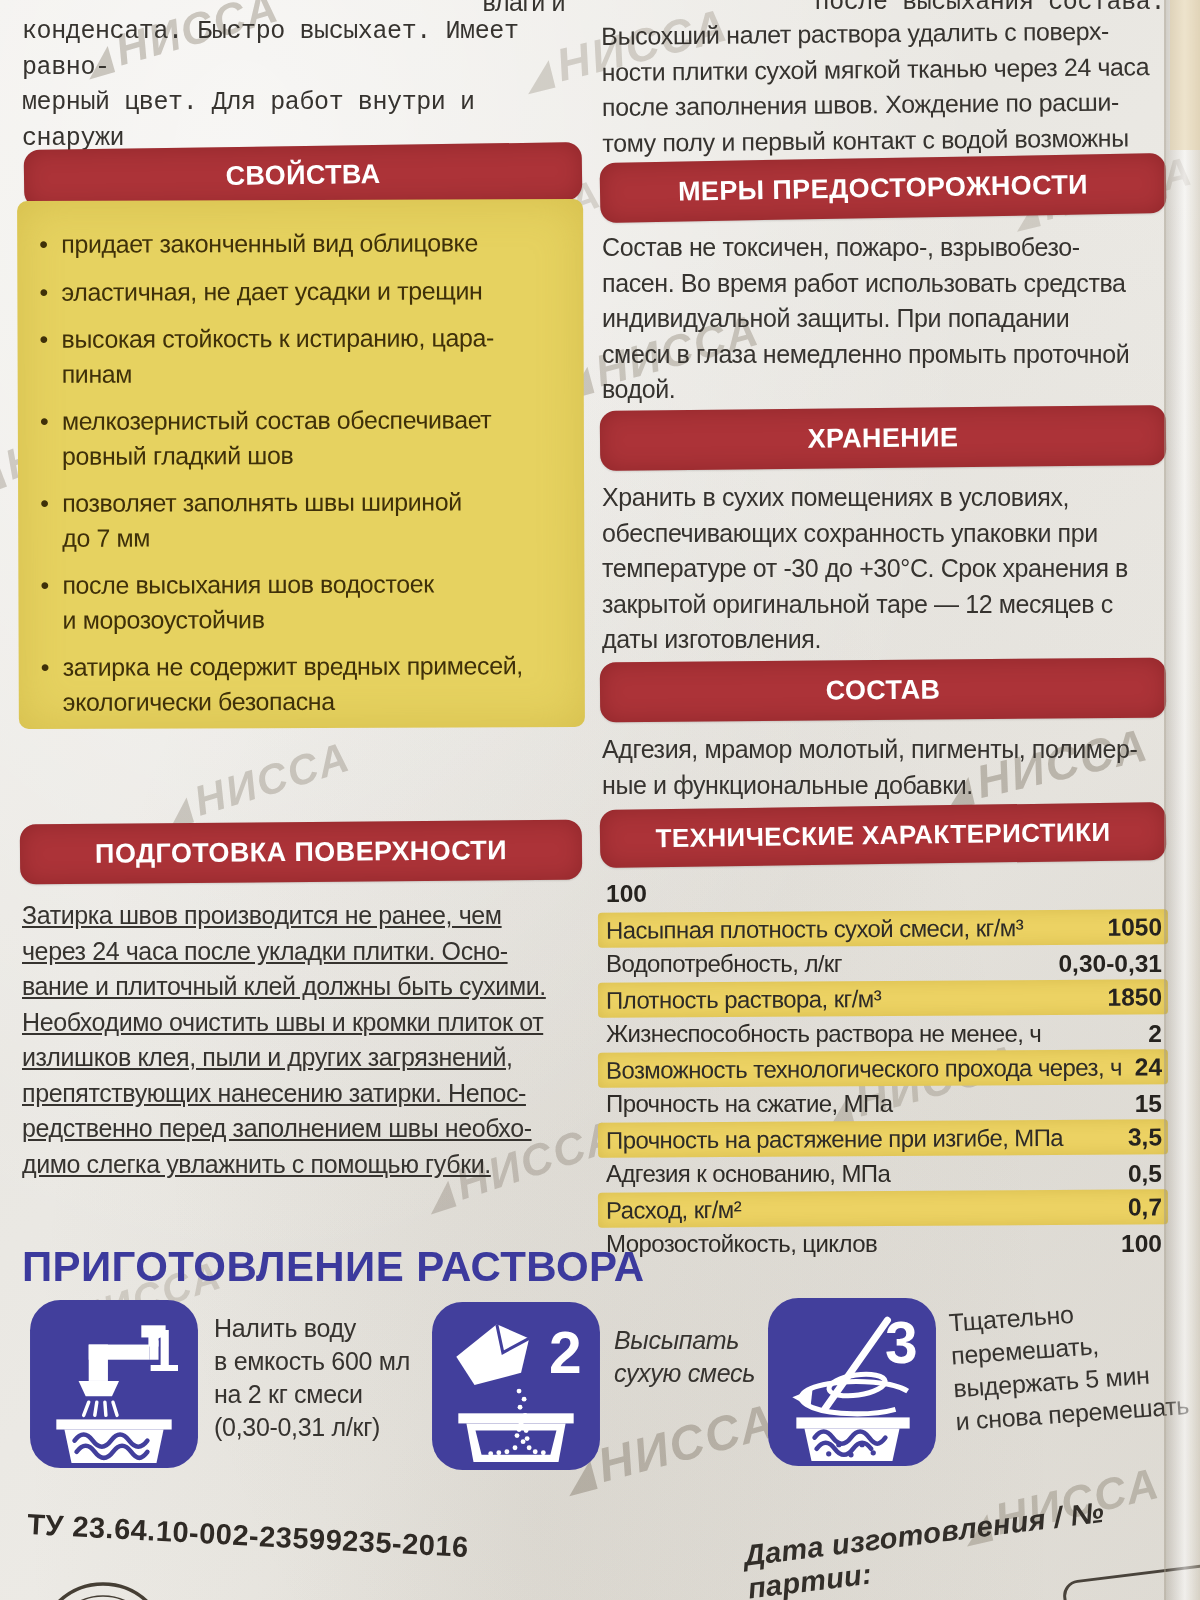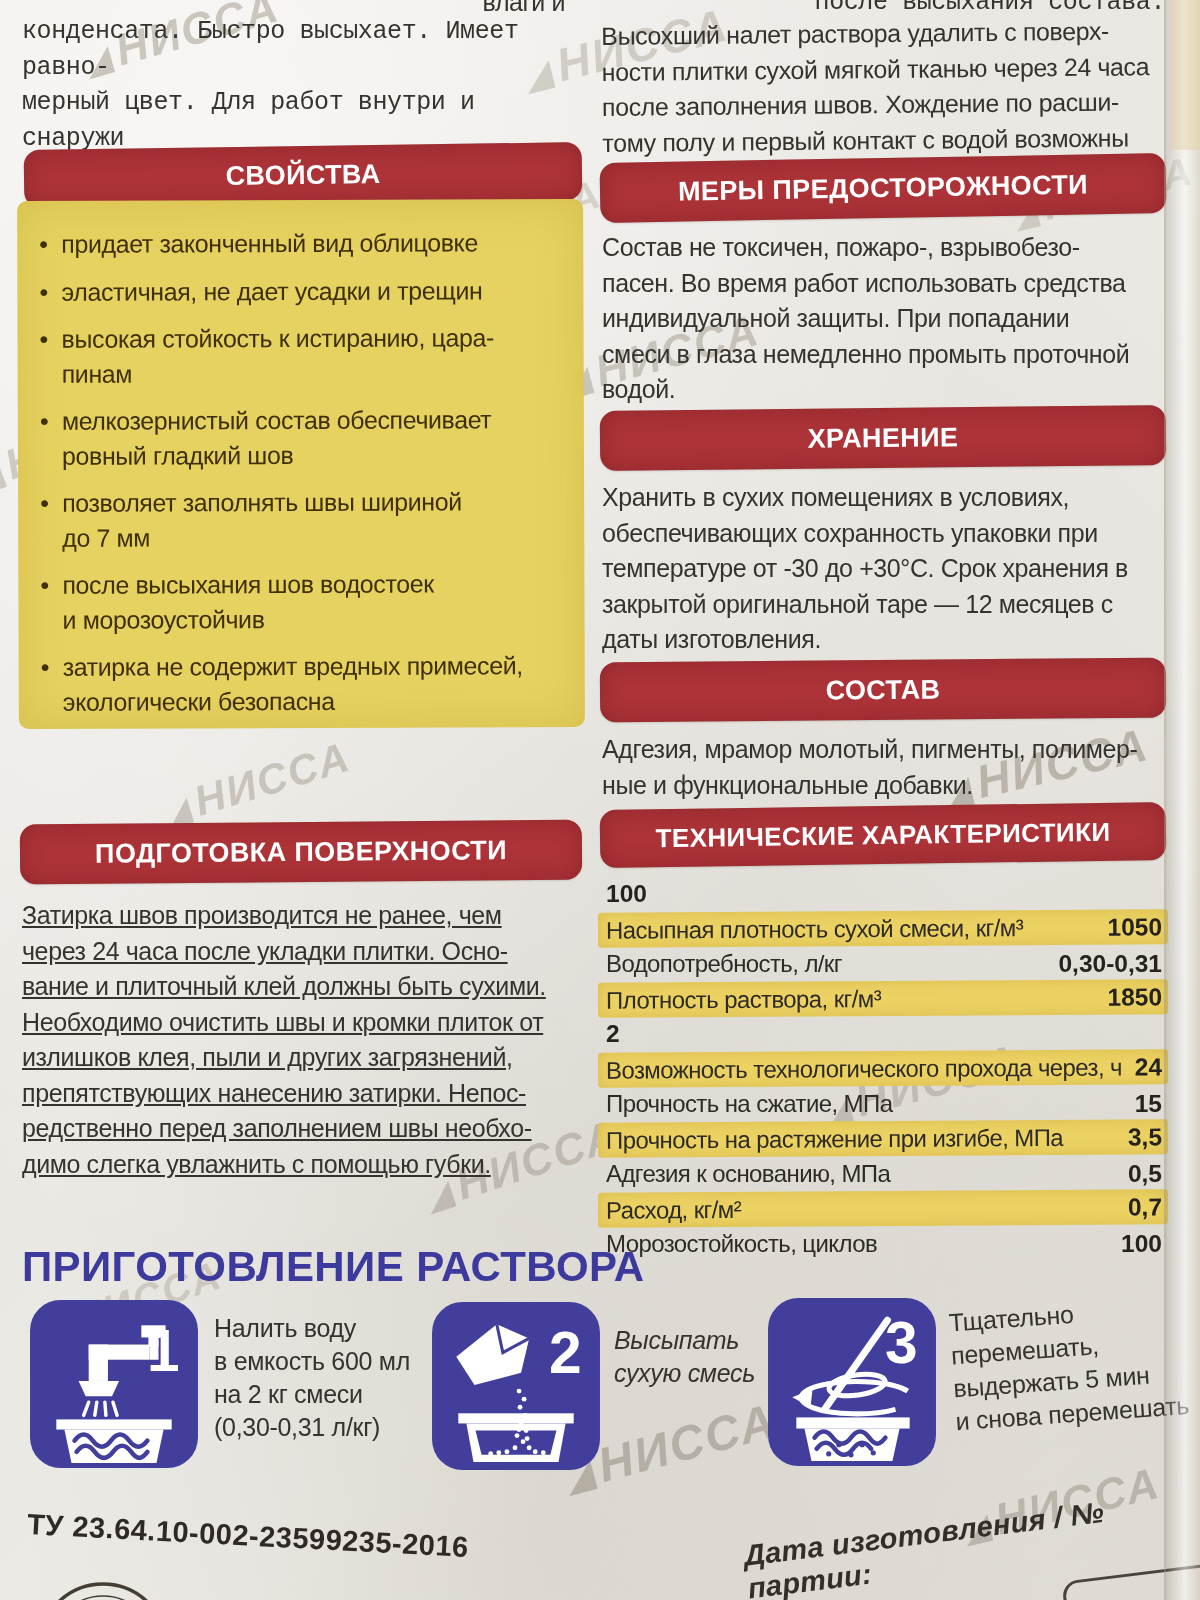--- a/index.html
+++ b/index.html
@@ -277,20 +277,21 @@
       </div>
     <div class="tbl-row">
         <span class="lbl">Водопотребность, л/кг</span>
         <span class="val">0,30-0,31</span>
       </div>
     <div class="tbl-row hl">
         <span class="lbl">Плотность раствора, кг/м³</span>
         <span class="val">1850</span>
       </div>
     <div class="tbl-row">
+        <span class="lbl">Жизнеспособность раствора не менее, ч</span>
         <span class="val">2</span>
       </div>
     <div class="tbl-row hl">
         <span class="lbl">Возможность технологического прохода через, ч</span>
         <span class="val">24</span>
       </div>
     <div class="tbl-row">
         <span class="lbl">Прочность на сжатие, МПа</span>
         <span class="val">15</span>
       </div>

